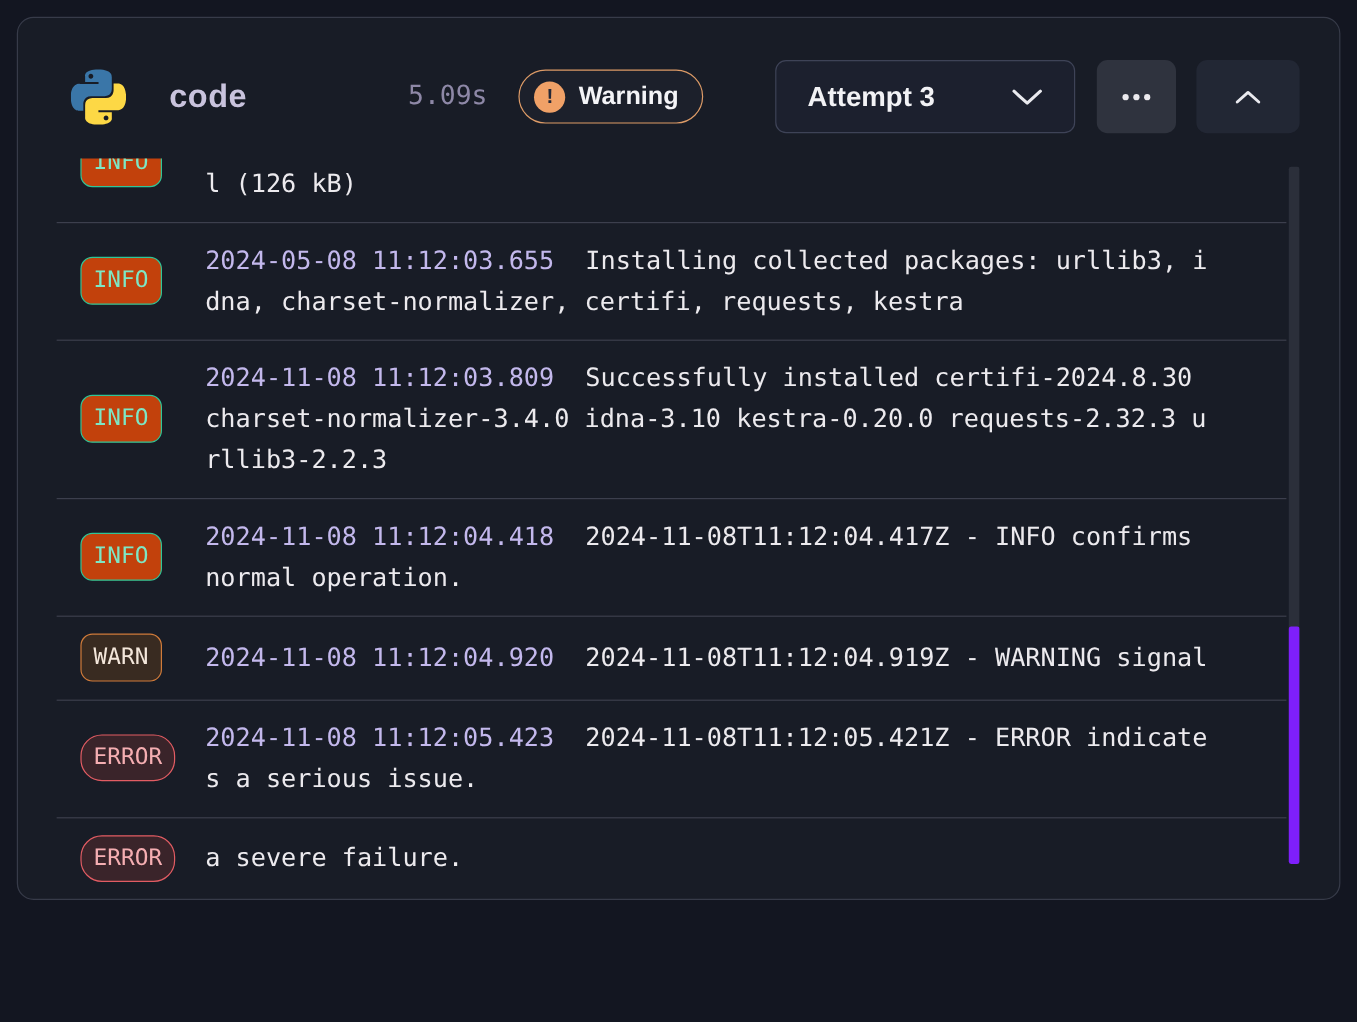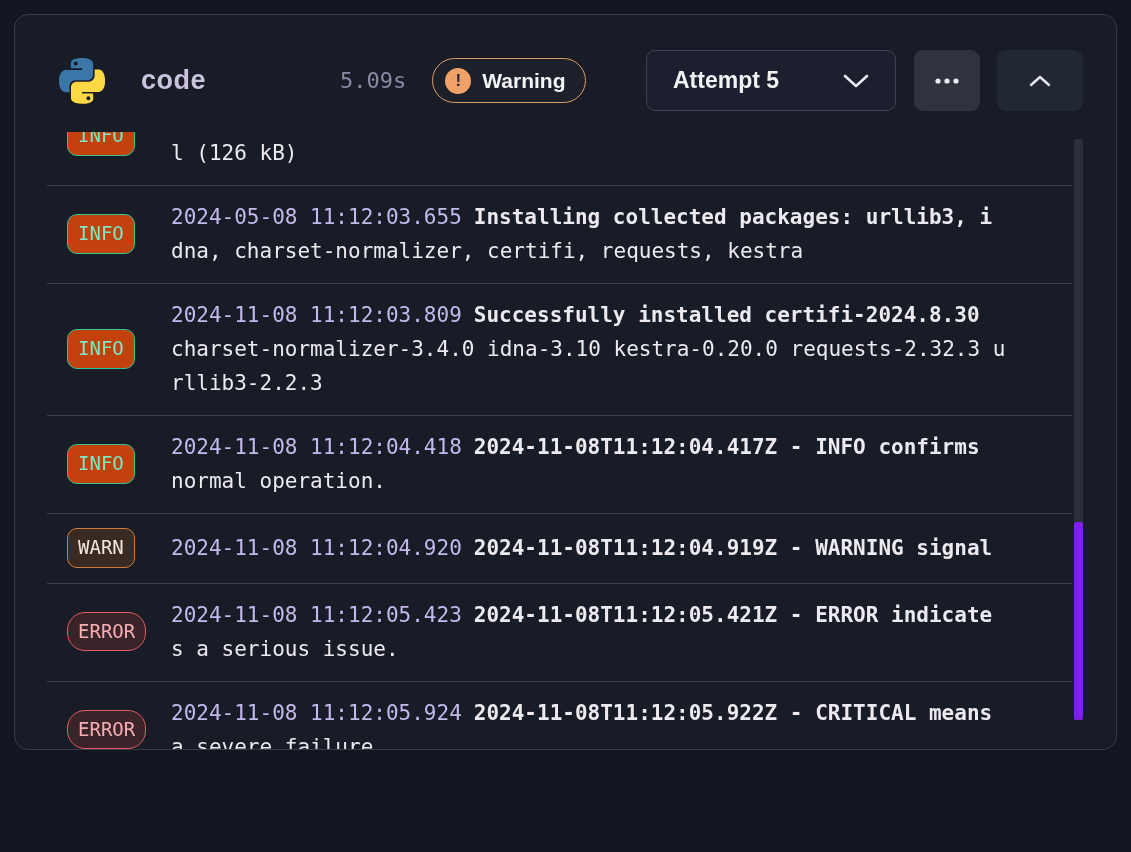--- a/index.html
+++ b/index.html
@@ -69,21 +69,21 @@
   }
   .badge-info  { color:#7de7c5; border-color:#2fc597; background:#c2410c; }
   .badge-warn  { color:#f3e6da; border-color:#d07b3a; background:#392b21; }
   .badge-error { color:#f5aeb2; border-color:#e25c63; background:#3a242a;border-radius:18px; }
   .log-text { flex:1; min-width:0; }
   .log-line {
     font-family:"DejaVu Sans Mono", monospace; font-size:21px;
     line-height:34px; color:#eceaee; white-space:pre; overflow:hidden;
   }
   .ts { color:#c3b8ec; }
-  .msg { margin-left:12px;font-weight:bold; }
+  .msg { margin-left:26px; }
   
   .scrollbar {
     position:absolute; top:7px; right:0; bottom:29px; width:9px;
     background:#2b2f3a; border-radius:2px;
   }
   .scrollbar-thumb {
     position:absolute; left:0; right:0; bottom:0; height:198px;
     background:#7e1ffb; border-radius:2px;
   }
 </style>
@@ -101,21 +101,21 @@
 
       <div class="task-title">code</div>
       <div class="duration">5.09s</div>
 
       <div class="status-pill">
         <span class="warn-ico">!</span>
         <span class="status-label">Warning</span>
       </div>
 
       <div class="attempt-btn">
-        <span class="attempt-label">Attempt 5</span>
+        <span class="attempt-label">Attempt 3</span>
         <svg width="26" height="14" viewBox="0 0 26 14">
           <path d="M2 2l11 10L24 2" fill="none" stroke="#e9e9ee" stroke-width="2.6" stroke-linecap="round" stroke-linejoin="round"></path>
         </svg>
       </div>
 
       <button class="icon-btn more-btn">
         <svg width="26" height="6" viewBox="0 0 26 6">
           <circle cx="4" cy="3" r="2.6" fill="#eceaee"></circle>
           <circle cx="13" cy="3" r="2.6" fill="#eceaee"></circle>
           <circle cx="22" cy="3" r="2.6" fill="#eceaee"></circle>
@@ -182,21 +182,20 @@
             <div class="log-text">
               <div class="log-line"><span class="ts">2024-11-08 11:12:05.423</span><span class="msg">2024-11-08T11:12:05.421Z - ERROR indicate</span></div>
               <div class="log-line">s a serious issue.</div>
             </div>
           </div>
           <div class="log-row">
             <div class="badge-col">
               <span class="badge badge-error">ERROR</span>
             </div>
             <div class="log-text">
-              <div class="log-line"><span class="ts">2024-11-08 11:12:05.924</span><span class="msg">2024-11-08T11:12:05.922Z - CRITICAL means</span></div>
               <div class="log-line">a severe failure.</div>
             </div>
           </div>
         </div>
       <div class="scrollbar">
         <div class="scrollbar-thumb"></div>
       </div>
     </div>
 
   </div>

